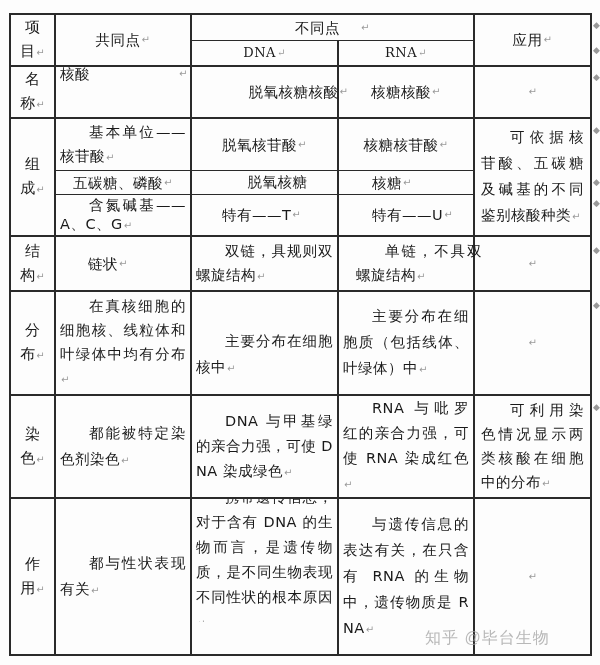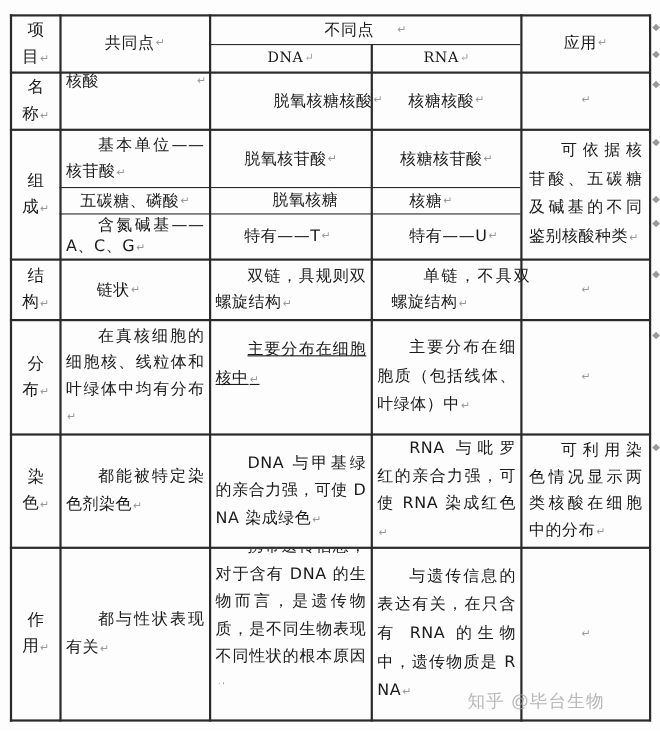--- a/index.html
+++ b/index.html
@@ -231,21 +231,21 @@
       <span class="mark">↵</span>
   </div>
 
   <div class="cell label" style="left:11px; top:292px; width:43px; height:102px;">
     <span>分</span>
     <span><span>布</span><span class="mark">↵</span></span>
   </div>
   <div class="cell wrap" style="left:56px; top:292px; width:134px; height:102px; line-height:24px;">
     <p><span>在真核细胞的细胞核、线粒体和叶绿体中均有分布</span><span class="mark">↵</span></p>
   </div>
-  <div class="cell wrap" style="left:192px; top:281px; width:145px; height:102px; line-height:26px;text-decoration:underline;">
+  <div class="cell wrap" style="left:192px; top:304px; width:145px; height:102px; line-height:26px;">
     <p><span>主要分布在细胞核中</span><span class="mark">↵</span></p>
   </div>
   <div class="cell wrap" style="left:339px; top:292px; width:134px; height:102px; line-height:26px;">
     <p><span>主要分布在细胞质（包括线体、叶绿体）中</span><span class="mark">↵</span></p>
   </div>
   <div class="cell center" style="left:475px; top:292px; width:115px; height:102px;">
     <span></span>
       <span class="mark">↵</span>
   </div>
 

